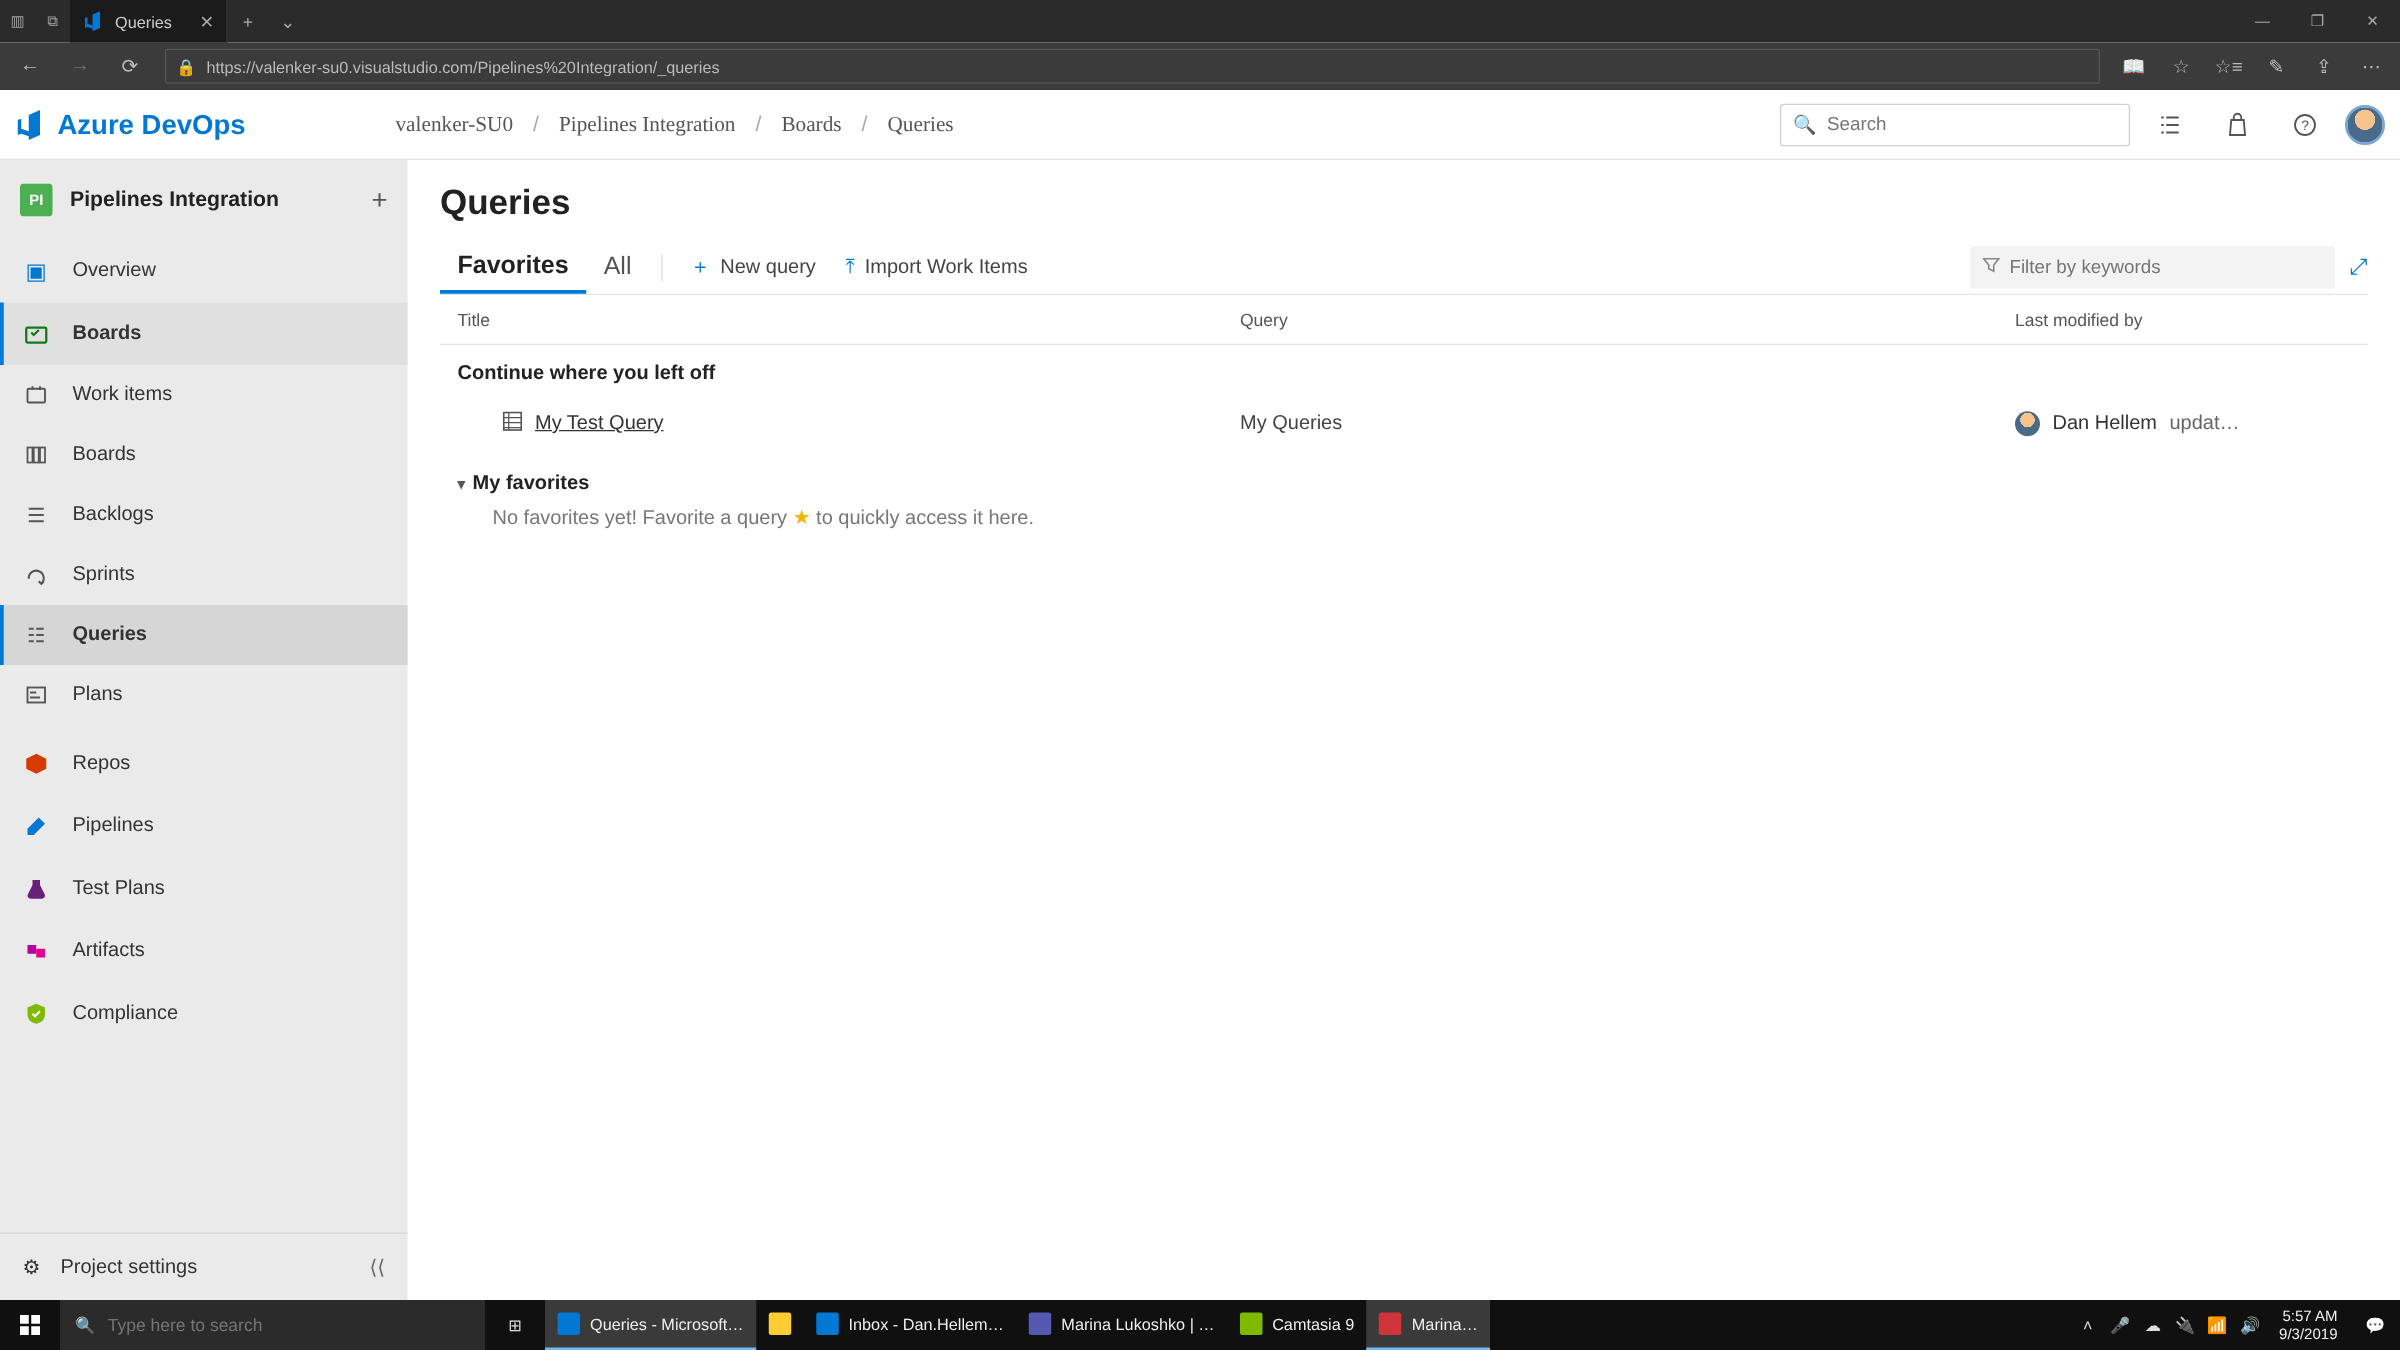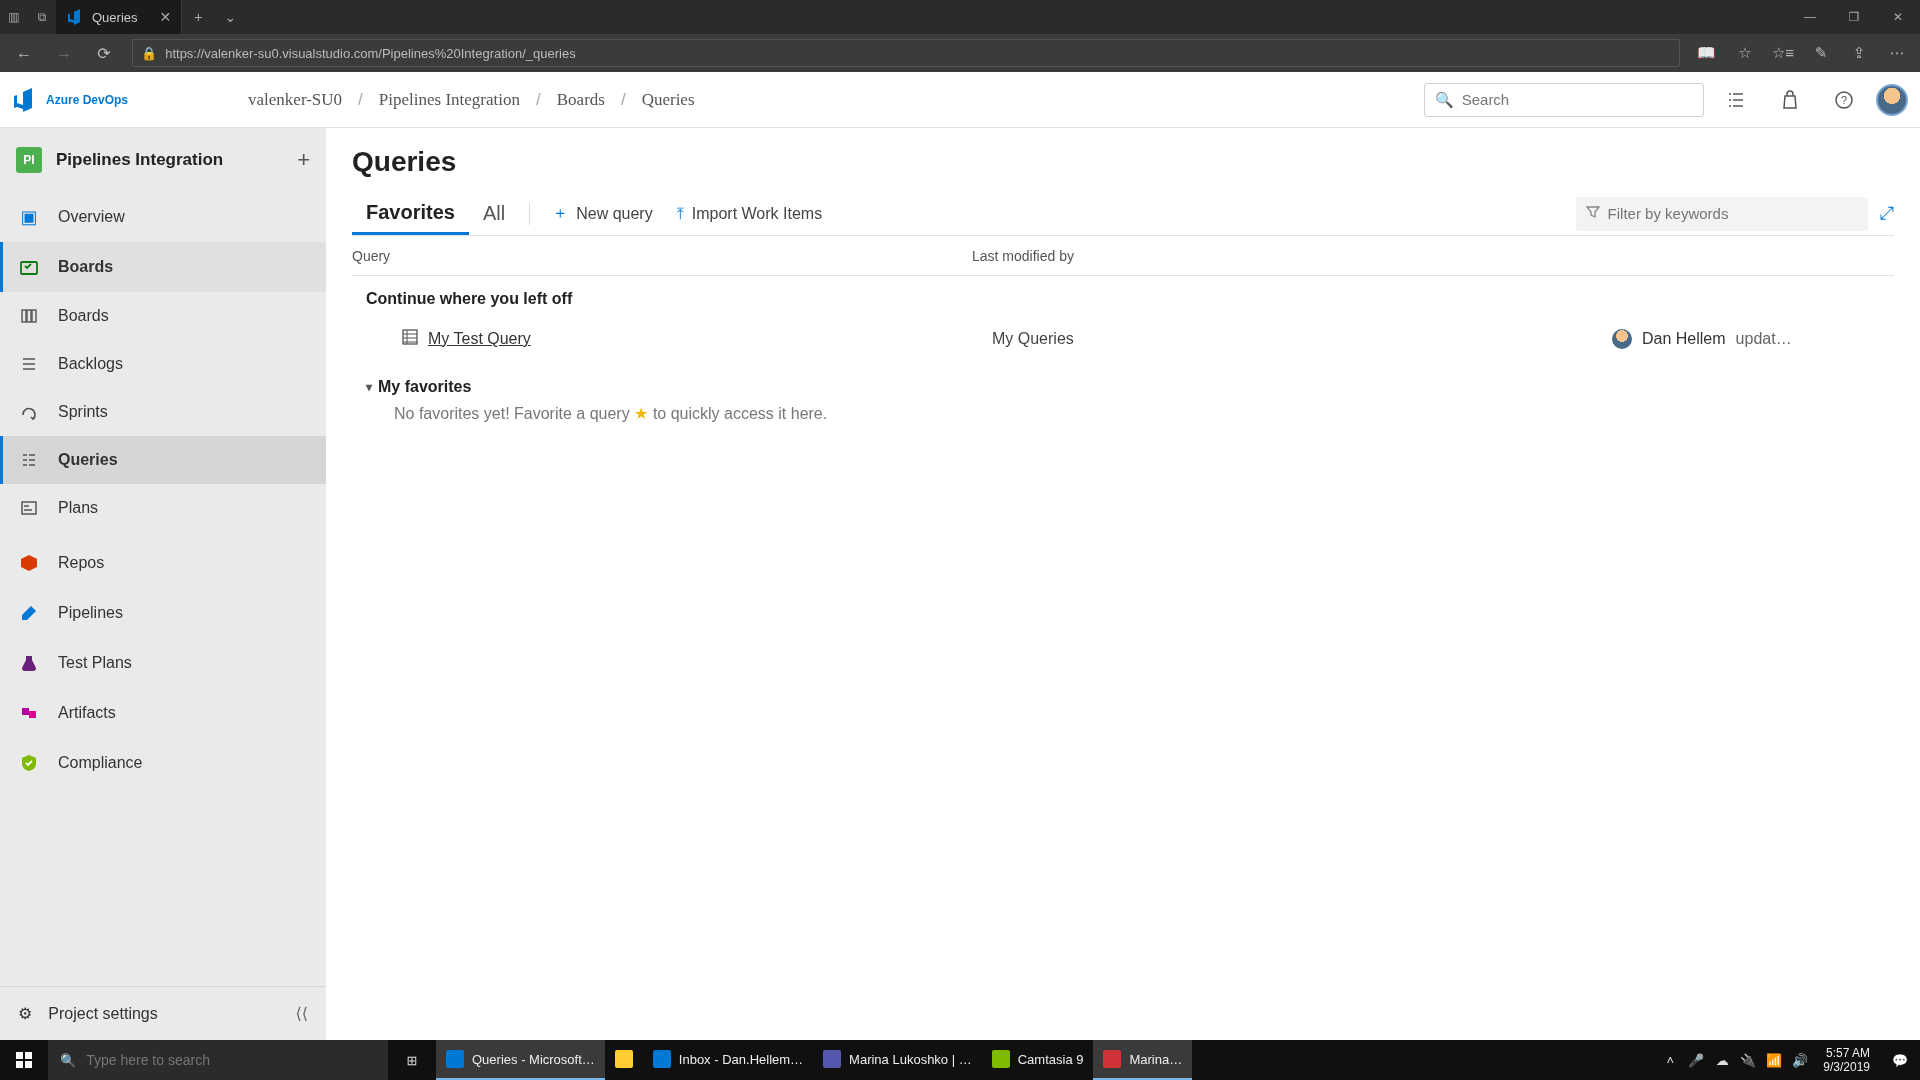--- a/index.html
+++ b/index.html
@@ -17,21 +17,21 @@
 .titlebar .win-btn { width: 44px; height: 100%; display: flex; align-items: center; justify-content: center; color: #aaa; font-size: 12px; }
 
 .addrbar { height: 38px; background: #3b3b3b; display: flex; align-items: center; color: #ccc; font-size: 13px; padding: 0 6px; gap: 4px; }
 .addrbar .nav-btn { width: 36px; height: 32px; display: flex; align-items: center; justify-content: center; color: #bbb; font-size: 16px; }
 .addrbar .url-box { flex: 1; height: 28px; background: #3b3b3b; border: 1px solid #555; border-radius: 2px; display: flex; align-items: center; padding: 0 8px; gap: 8px; color: #bbb; margin: 0 6px; }
 .addrbar .url-box input { background: transparent; border: none; color: #bbb; font-size: 13px; flex: 1; outline: none; }
 .addrbar .addr-icon { width: 34px; height: 32px; display: flex; align-items: center; justify-content: center; color: #bbb; font-size: 15px; }
 
 
 .ado-header { height: 56px; border-bottom: 1px solid #e1e1e1; display: flex; align-items: center; padding: 0 12px 0 14px; gap: 10px; }
-.ado-logo { display: flex; align-items: center; gap: 8px; color: #0078d4; font-weight: 600; font-size: 12px; }
+.ado-logo { display: flex; align-items: center; gap: 8px; color: #0078d4; font-weight: 600; font-size: 22px; }
 .ado-logo svg { width: 24px; height: 24px; }
 .breadcrumb { display: flex; align-items: center; gap: 16px; margin-left: 110px; font-size: 17px; color: #333; }
 .breadcrumb .sep { color: #aaa; }
 .breadcrumb .crumb { color: #555; font-family: Liberation Serif, serif; }
 .ado-header .spacer { flex: 1; }
 .ado-search { width: 280px; height: 34px; border: 1px solid #d0d0d0; border-radius: 3px; display: flex; align-items: center; padding: 0 10px; gap: 8px; color: #888; font-size: 15px; }
 .ado-search input { border: none; outline: none; font-size: 15px; flex: 1; }
 .ado-header .hdr-icon { width: 44px; height: 44px; display: flex; align-items: center; justify-content: center; color: #555; font-size: 18px; }
 .avatar-lg { width: 32px; height: 32px; border-radius: 50%; background: radial-gradient(circle at 50% 35%, #f5c48c 0%, #f5c48c 35%, #4a6a8a 36%, #4a6a8a 100%); border: 2px solid #7aa7d6; }
 
@@ -196,20 +196,29 @@
       <span>Overview</span>
     </div>
     <div class="nav-item active-group">
       <span class="nav-icon i-green">
         <svg width="20" height="20" viewBox="0 0 20 20">
             <rect x="2" y="5" width="16" height="12" rx="1" fill="none" stroke="#107c10" stroke-width="1.8"></rect>
             <path d="M6 9l2 2 4-4" stroke="#107c10" stroke-width="1.8" fill="none"></path>
           </svg>
       </span>
       <span>Boards</span>
+    </div>
+    <div class="nav-item sub">
+      <span class="nav-icon">
+        <svg width="18" height="18" viewBox="0 0 18 18">
+            <rect x="2" y="4" width="14" height="11" rx="1" stroke="#555" stroke-width="1.5" fill="none"></rect>
+            <path d="M6 2v3M12 2v3" stroke="#555" stroke-width="1.5"></path>
+          </svg>
+      </span>
+      <span>Work items</span>
     </div>
     <div class="nav-item sub">
       <span class="nav-icon">
         <svg width="18" height="18" viewBox="0 0 18 18">
             <rect x="2" y="3" width="4" height="12" stroke="#555" stroke-width="1.4" fill="none"></rect>
             <rect x="7" y="3" width="4" height="12" stroke="#555" stroke-width="1.4" fill="none"></rect>
             <rect x="12" y="3" width="4" height="12" stroke="#555" stroke-width="1.4" fill="none"></rect>
           </svg>
       </span>
       <span>Boards</span>
@@ -321,20 +330,21 @@
           <svg width="14" height="14" viewBox="0 0 14 14">
               <path d="M1 2h12L9 7v5l-4-2V7z" stroke="#888" stroke-width="1.3" fill="none"></path>
             </svg>
         </span>
         <input placeholder="Filter by keywords" style="">
       </div>
       <div class="expander">⤢</div>
     </div>
 
     <div class="colhdr">
+      <div class="col-title">Title</div>
       <div class="col-folder">Query</div>
       <div class="col-modified">Last modified by</div>
     </div>
 
     <div class="section-title">Continue where you left off</div>
 
     <div class="row">
       <div class="c1">
         <span>
           <svg width="16" height="16" viewBox="0 0 16 16">

